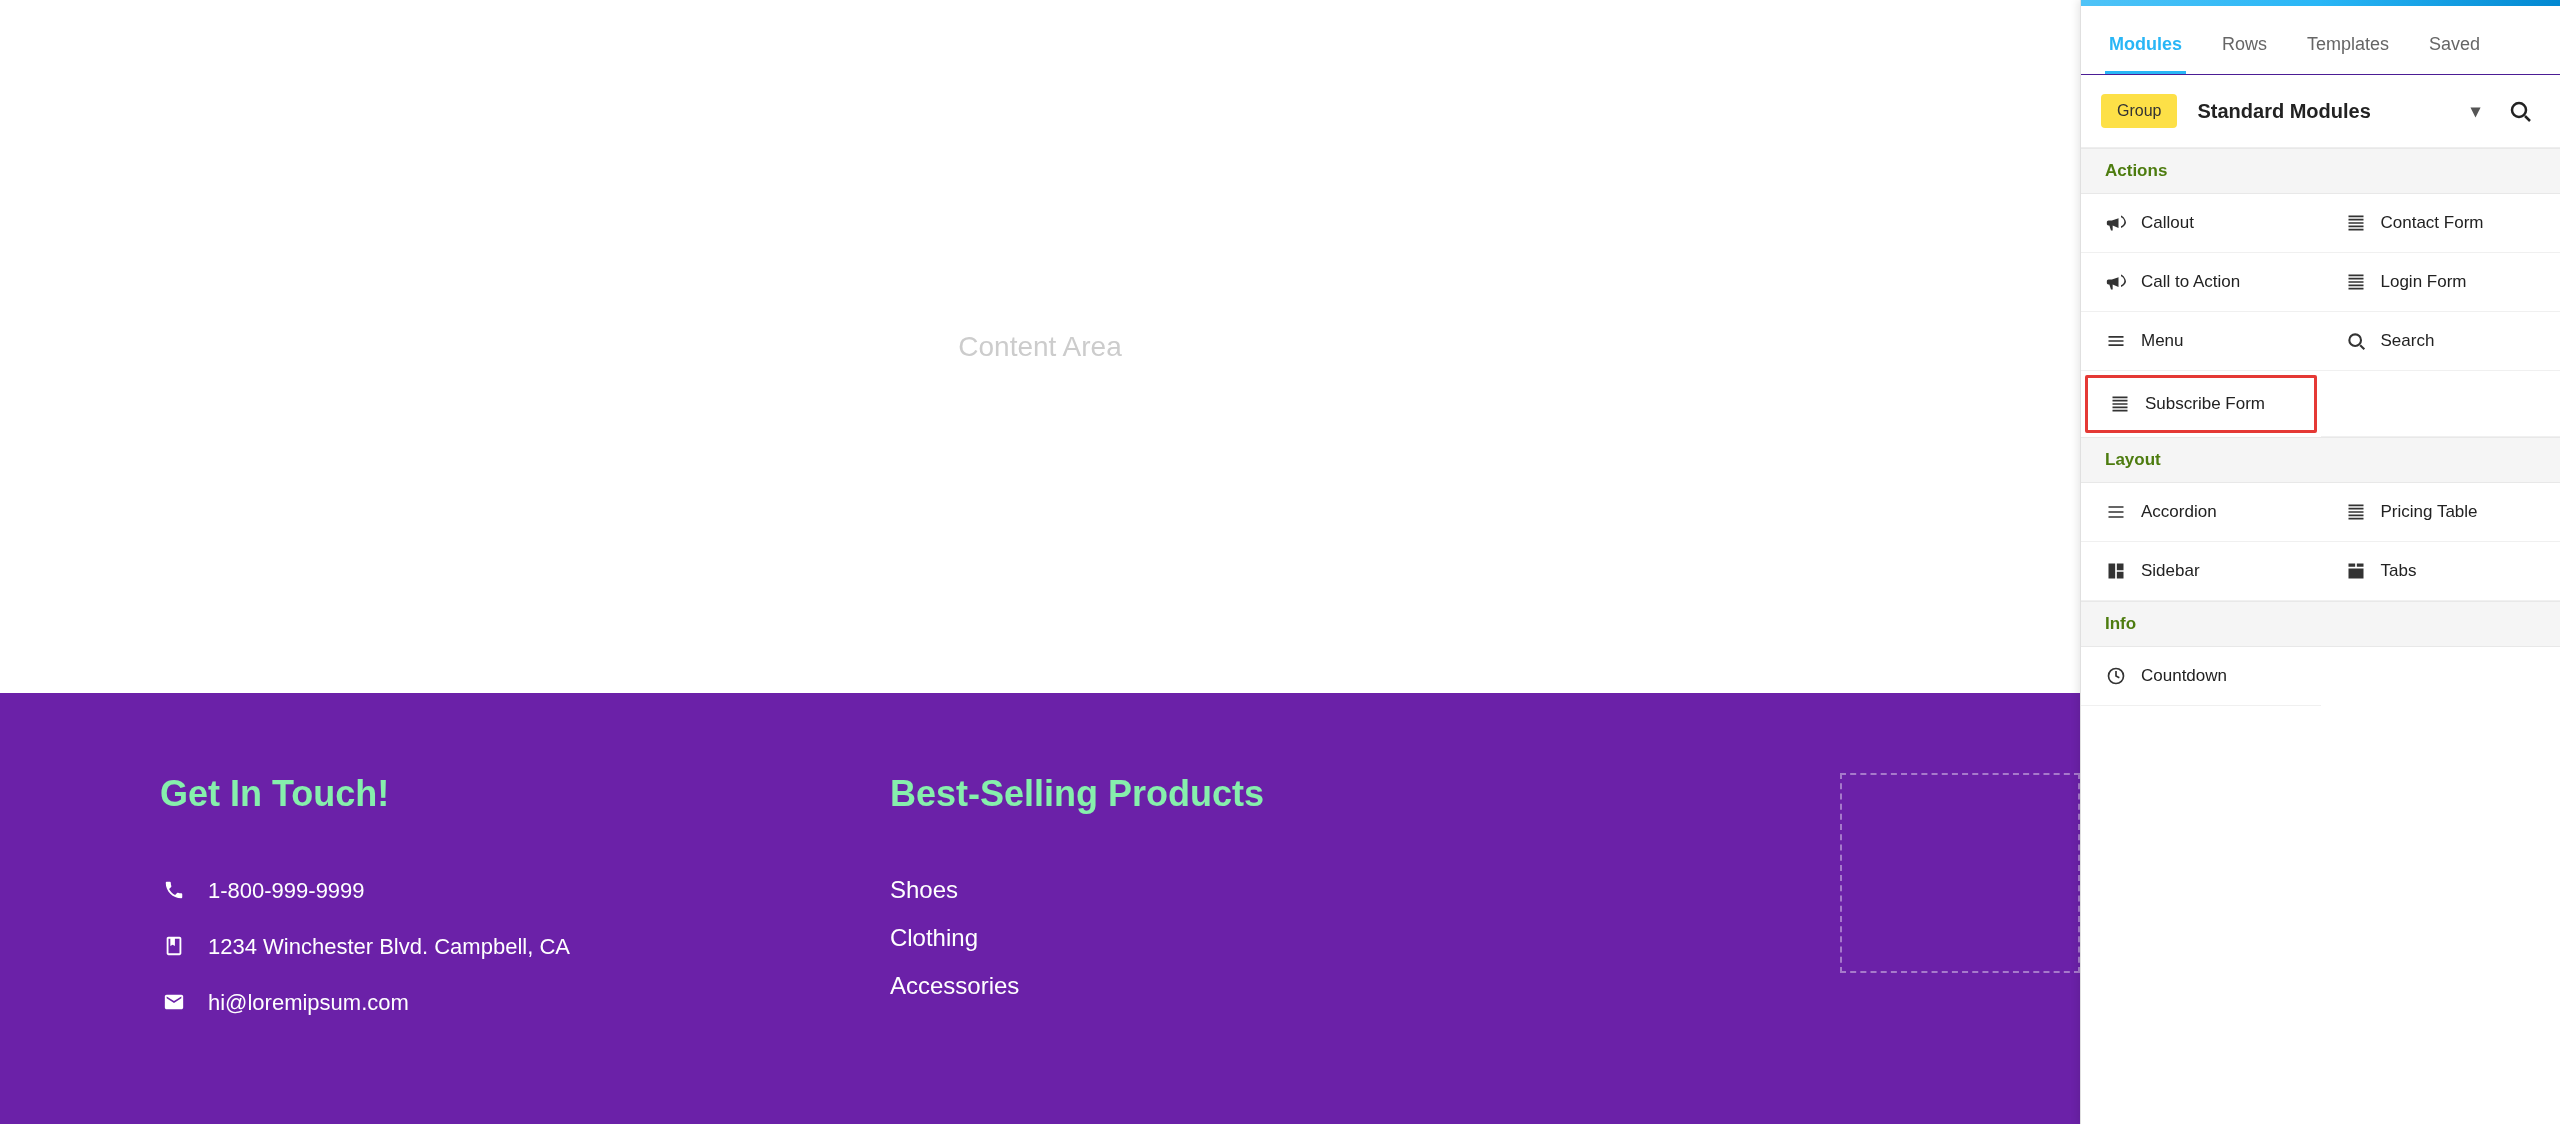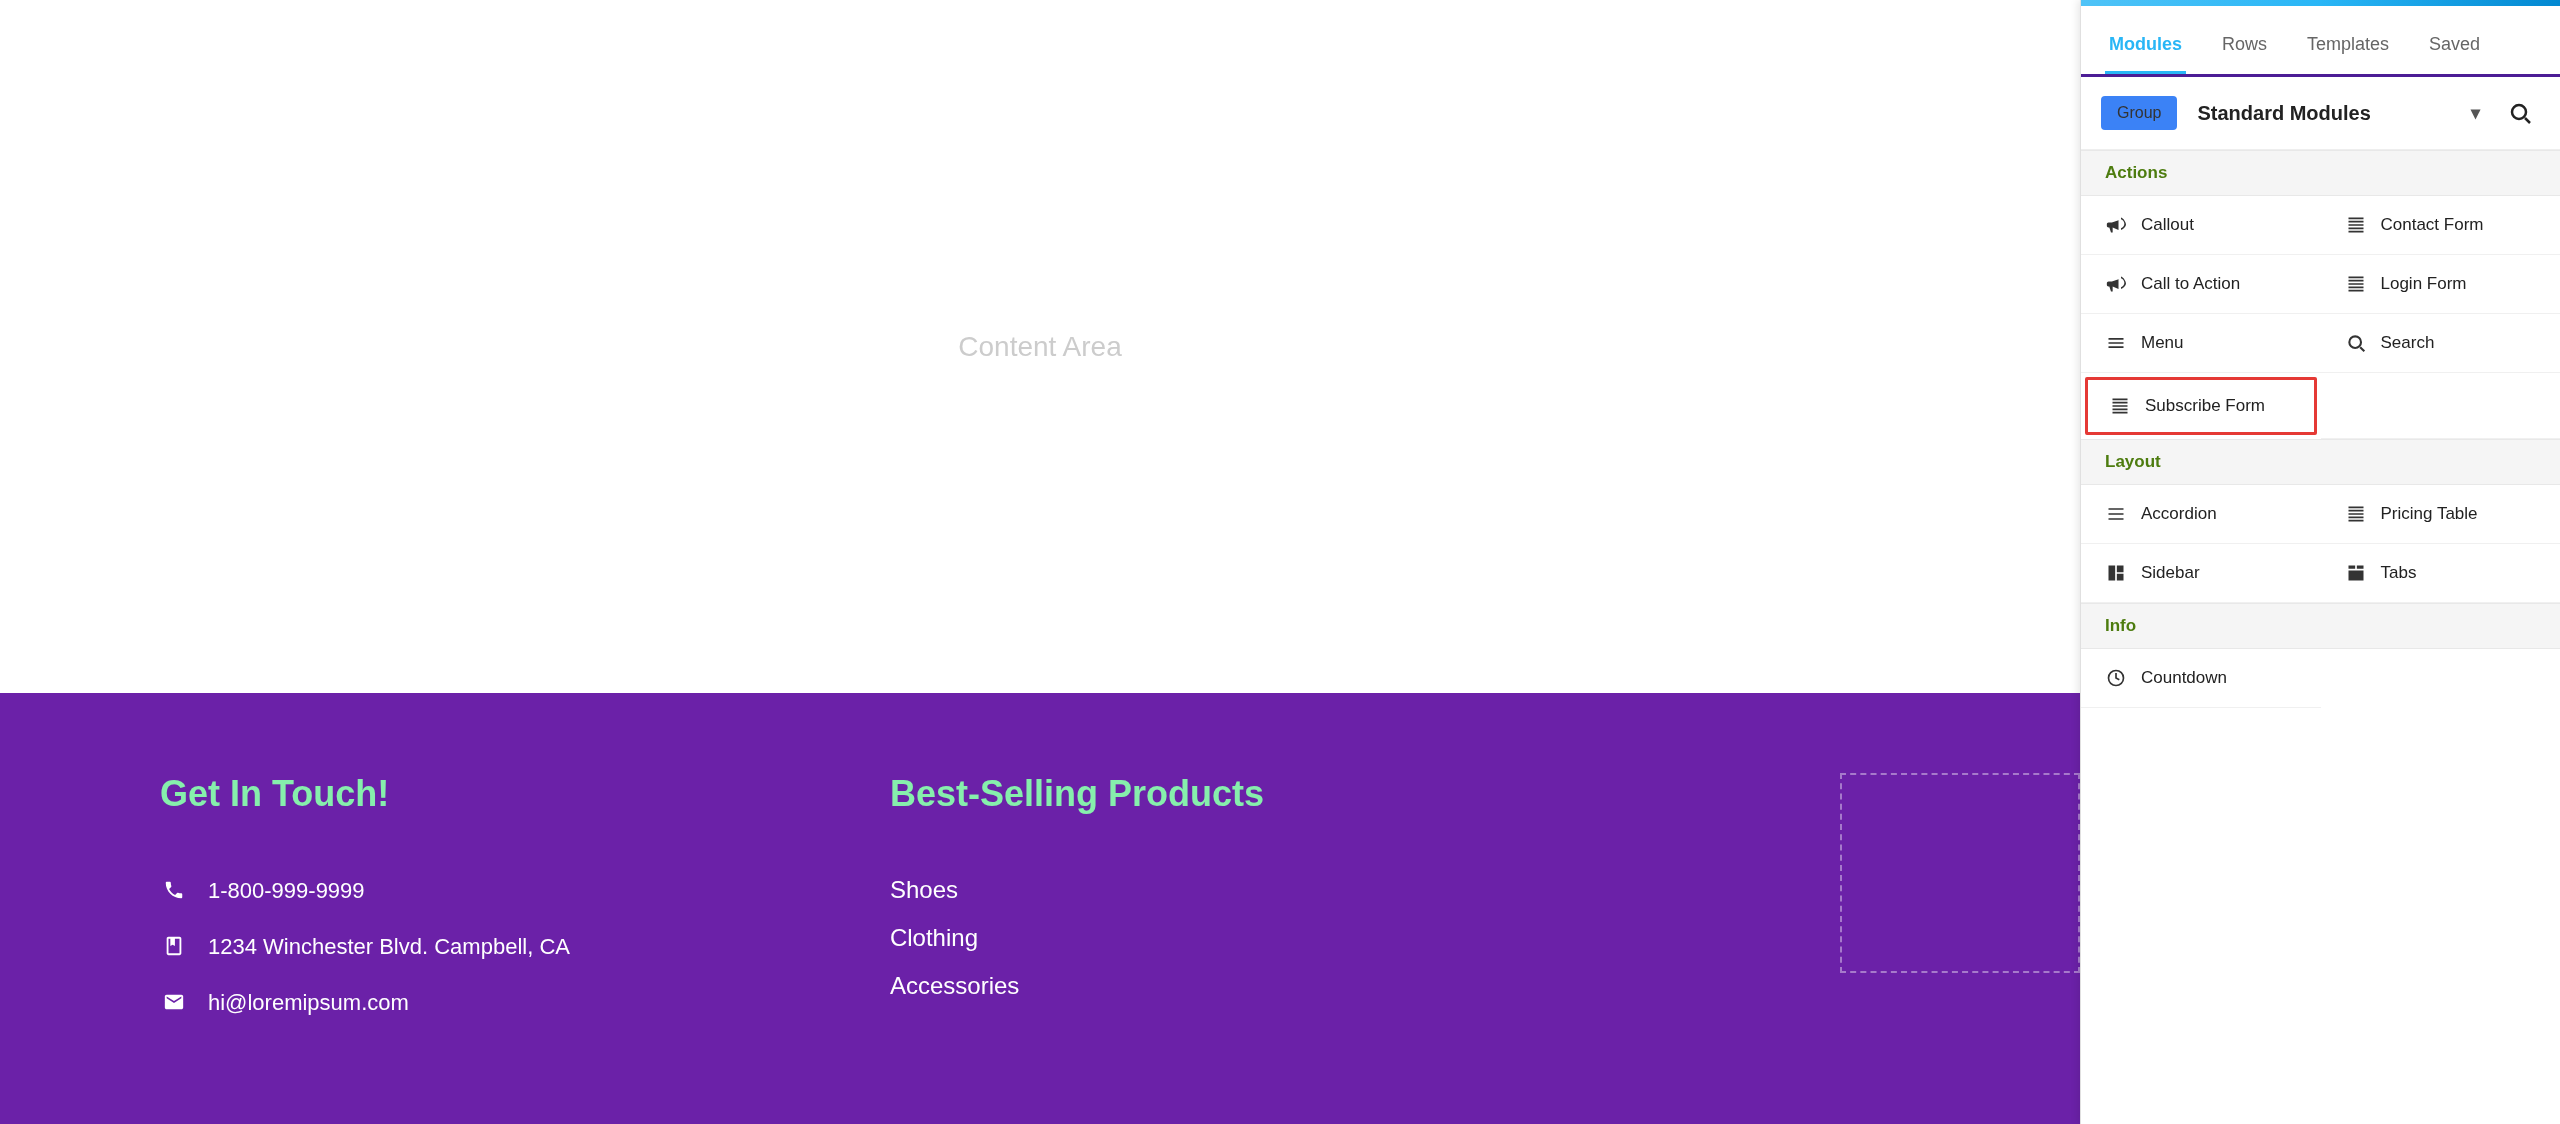--- a/index.html
+++ b/index.html
@@ -105,21 +105,21 @@
       height: 6px;
       background: linear-gradient(to right, #4fc3f7, #29b6f6, #0288d1);
       width: 100%;
     }
 
     
     .panel-tabs {
       display: flex;
       align-items: center;
       padding: 16px 24px 0;
-      border-bottom: 3px solid #4c1d95;
+      border-bottom: 1px solid #4c1d95;
       gap: 32px;
       text-align: center;
     }
 
     .panel-tab {
       padding: 12px 4px 16px;
       font-size: 18px;
       cursor: pointer;
       color: #666;
       border-bottom: 3px solid transparent;
@@ -135,21 +135,21 @@
     
     .group-selector {
       display: flex;
       align-items: center;
       padding: 16px 20px;
       gap: 12px;
       border-bottom: 1px solid #eee;
     }
 
     .group-label {
-      background: #3b82f6;
+      background: #fde047;
       padding: 8px 16px;
       border-radius: 4px;
       font-size: 16px;
       color: #333;
       font-weight: 500;
     }
 
     .group-dropdown {
       flex: 1;
       display: flex;

